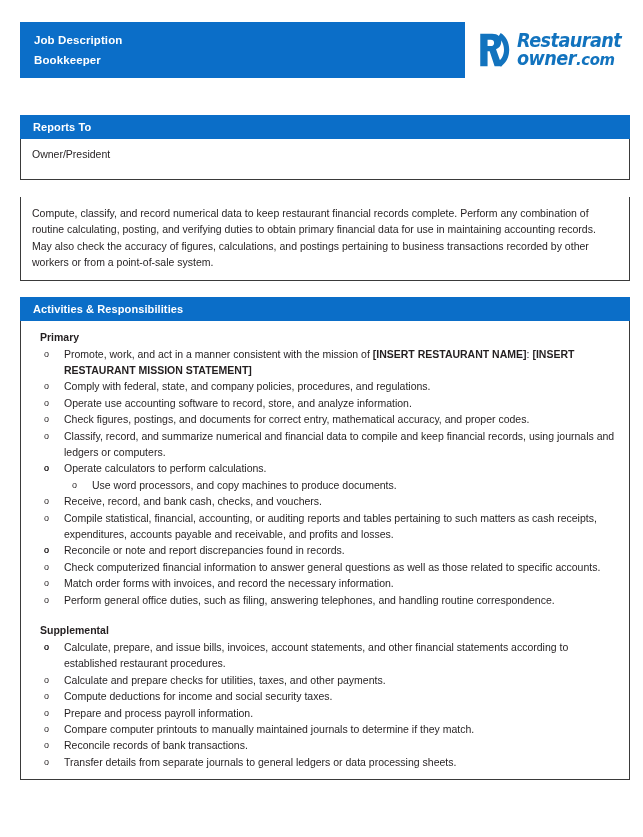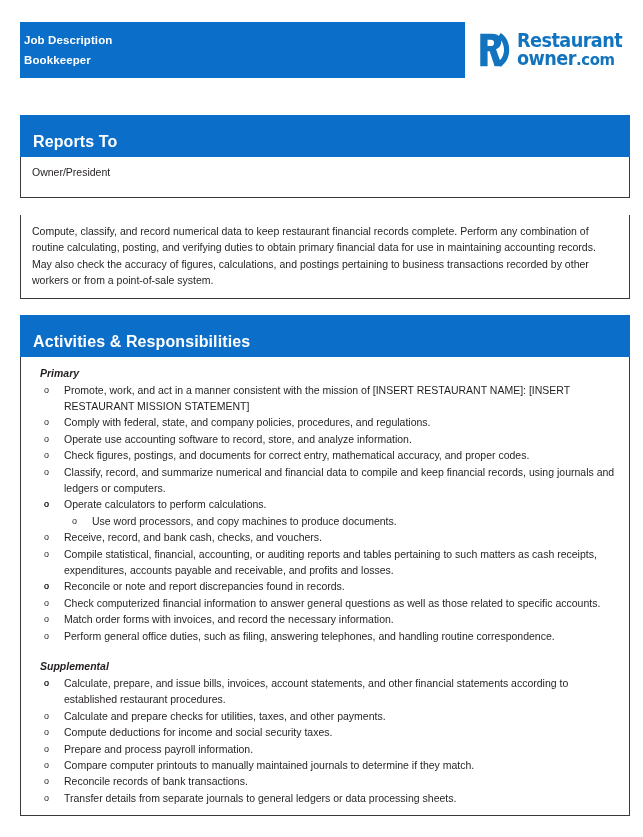--- a/index.html
+++ b/index.html
@@ -31,39 +31,40 @@
     margin: 22px 0 0 0;
   }
 
   .masthead-bar {
     position: absolute;
     left: 20px;
     top: 0;
     width: 445px;
     height: 56px;
     background: #0b6ec8;
-    padding: 8px 0 0 4px;
+    padding: 8px 0 0 14px;
   }
 
   .masthead-line {
     color: #ffffff;
     font-size: 11.5px;
     font-weight: bold;
     line-height: 20px;
     letter-spacing: 0.1px;
   }
 
   
   .logo {
     position: absolute;
     left: 478px;
     top: 8px;
     display: flex;
     align-items: center;
     gap: 6px;
+    font-style: italic;
   }
 
   .logo-mark {
     width: 33px;
     height: 38px;
     flex: 0 0 auto;
   }
 
   .logo-words {
     line-height: 0;
@@ -91,23 +92,23 @@
   .section {
     margin: 0 13px 0 20px;
     border: 1px solid #3a3a3a;
     border-top: none;
     background: #ffffff;
   }
 
   .section-head {
     background: #0b6ec8;
     color: #ffffff;
-    font-size: 16px;
-    font-weight: bold;
-    padding: 17px 0 5px 12px;
+    font-size: 11px;
+    font-weight: bold;
+    padding: 5px 0 5px 12px;
     letter-spacing: 0.1px;
     border: 1px solid #0b6ec8;
     margin: -1px -1px 0 -1px;
   }
 
   .section-body {
     padding: 8px 11px 9px 11px;
     font-size: 10.5px;
     line-height: 16.5px;
   }
@@ -117,21 +118,20 @@
 
   
   .reports-body { padding: 7px 11px 16px 11px; }
 
   
   .group-title {
     font-size: 10.5px;
     font-weight: bold;
     margin: 0 0 1px 8px;
     line-height: 16px;
-    font-style: italic;
   }
 
   .group-title.second { margin-top: 14px; }
 
   ul.bullets {
     list-style: none;
     margin: 0;
     padding: 0;
   }
 
@@ -153,21 +153,21 @@
   }
 
   ul.bullets > li.sub {
     padding-left: 60px;
   }
 
   ul.bullets > li.sub > .marker {
     left: 40px;
   }
 
-  .bold-ins { font-weight: normal; }
+  .bold-ins { font-weight: bold; }
 </style>
 </head>
 <body>
 
 <div class="page">
 
   <div class="masthead">
 
     <div class="masthead-bar">
       <div class="masthead-line">Job Description</div>

